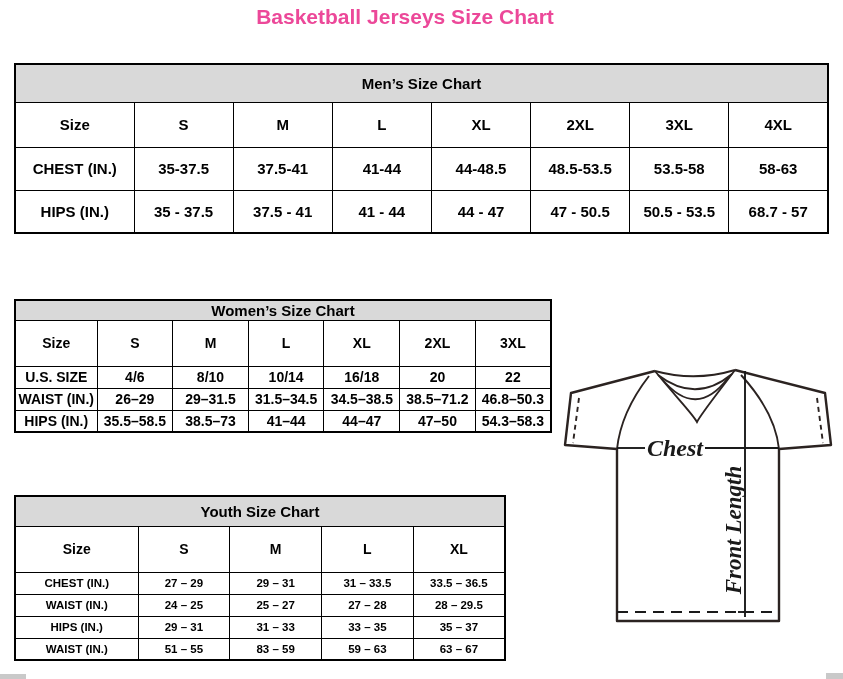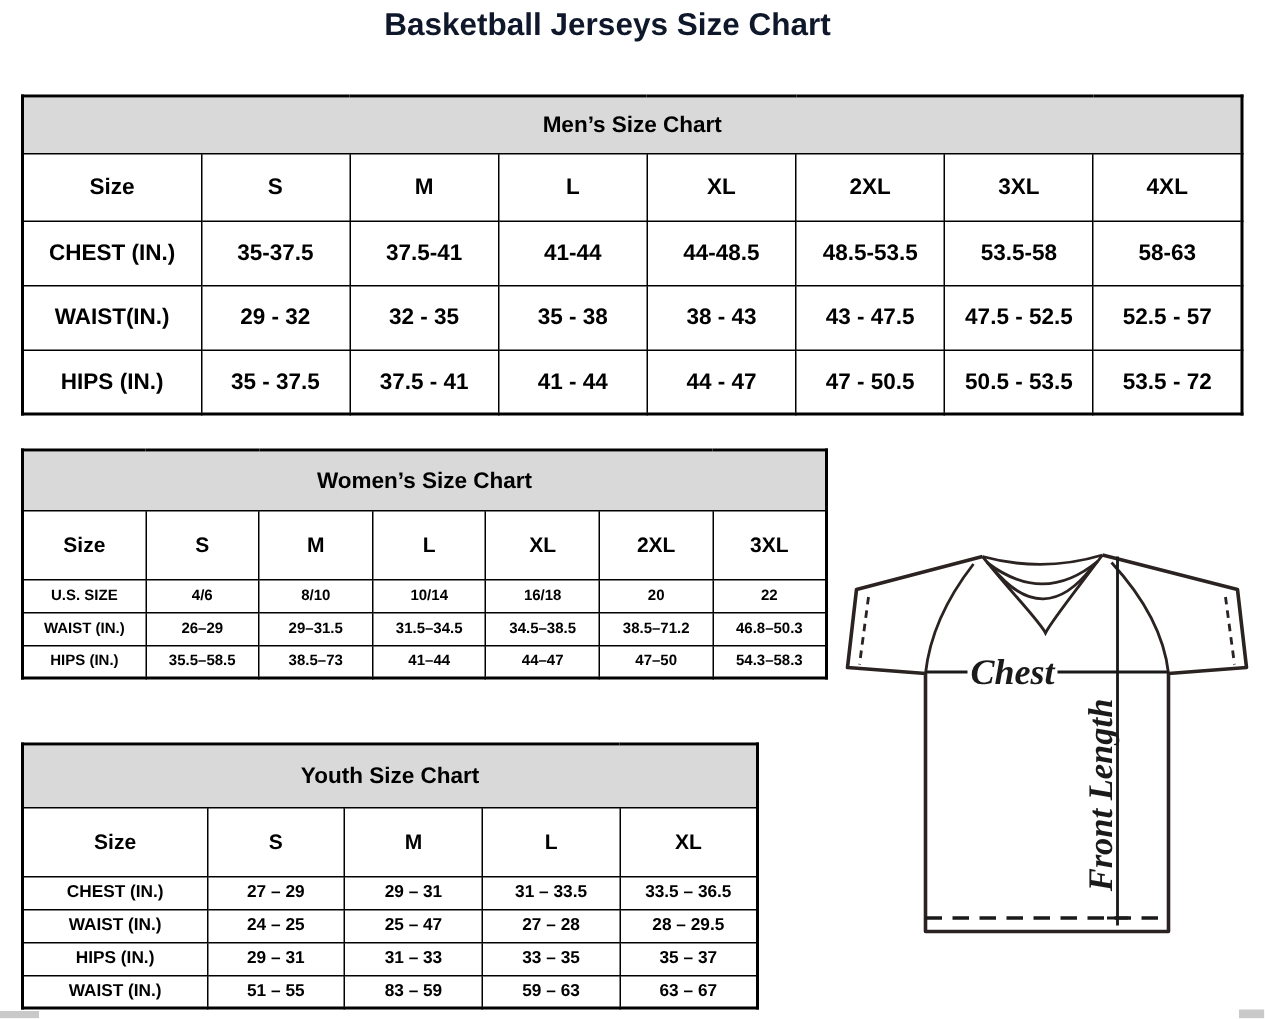--- a/index.html
+++ b/index.html
@@ -1,40 +1,40 @@
 <!DOCTYPE html>
 <html><head>
 <meta charset="utf-8">
 <style>
   * { margin:0; padding:0; box-sizing:border-box; }
   html,body { width:843px; height:679px; background:#ffffff; font-family:"Liberation Sans", sans-serif; }
   .page { position:relative; width:843px; height:679px; overflow:hidden; background:#fff; }
 
   .title { position:absolute; left:0; top:5px; width:810px; text-align:center;
-           font-size:21px; font-weight:700; color:#0f172a; }
+           font-size:21px; font-weight:700; color:#ec4899; }
 
   table.size-table { position:absolute; border-collapse:collapse; table-layout:fixed; background:#fff; }
   table.size-table th, table.size-table td {
       border:1.5px solid #000; text-align:center; vertical-align:middle;
       font-weight:700; color:#000; padding:0; overflow:hidden; white-space:nowrap; }
   table.size-table { border:2px solid #000; }
   .band { background:#d9d9d9; font-size:15px; }
 
   #mens   { left:14px; top:63px;  width:815px;padding-left:47px; }
   #mens   tr.band-row { height:38px; }
   #mens   tr.head-row { height:45px; font-size:15px; }
   #mens   tr.data-row { height:43px; font-size:15px; }
 
   #womens { left:14px; top:299px; width:538px; }
-  #womens tr.band-row { height:40px; }
+  #womens tr.band-row { height:20px; }
   #womens tr.head-row { height:46px; font-size:14px; }
-  #womens tr.data-row { height:22px; font-size:10px; }
+  #womens tr.data-row { height:22px; font-size:14px; }
 
   #youth  { left:14px; top:495px; width:492px; }
-  #youth  tr.band-row { height:42px;padding-left:16px; }
+  #youth  tr.band-row { height:30px;padding-left:16px; }
   #youth  tr.head-row { height:46px; font-size:14px; }
   #youth  tr.data-row { height:22px; font-size:11.5px; }
 
   .jersey { position:absolute; left:563px; top:360px; width:276px; height:266px; }
   .jersey path, .jersey line { fill:none; stroke:#2b2321; }
   .jersey .outline { stroke-width:2.4; stroke-linejoin:round; }
   .jersey .detail  { stroke-width:1.9; }
   .jersey .dashed  { stroke-width:1.9; stroke-dasharray:5 4; }
   .jersey .measure { stroke:#1a1a1a; stroke-width:1.9; }
   .jersey .hem-dash{ stroke:#1a1a1a; stroke-width:2.2; stroke-dasharray:11 7; }
@@ -75,38 +75,28 @@
         <td>CHEST (IN.)</td>
         <td>35-37.5</td>
         <td>37.5-41</td>
         <td>41-44</td>
         <td>44-48.5</td>
         <td>48.5-53.5</td>
         <td>53.5-58</td>
         <td>58-63</td>
       </tr>
       <tr class="data-row">
-        <td>WAIST(IN.)</td>
-        <td>29 - 32</td>
-        <td>32 - 35</td>
-        <td>35 - 38</td>
-        <td>38 - 43</td>
-        <td>43 - 47.5</td>
-        <td>47.5 - 52.5</td>
-        <td>52.5 - 57</td>
-      </tr>
-      <tr class="data-row">
         <td>HIPS (IN.)</td>
         <td>35 - 37.5</td>
         <td>37.5 - 41</td>
         <td>41 - 44</td>
         <td>44 - 47</td>
         <td>47 - 50.5</td>
         <td>50.5 - 53.5</td>
-        <td>53.5 - 72</td>
+        <td>68.7 - 57</td>
       </tr>
     </tbody>
   </table>
 
   <table id="womens" class="size-table">
     <colgroup>
         <col style="width:82px">
         <col span="6">
       </colgroup>
     <tbody>
@@ -171,21 +161,21 @@
       <tr class="data-row">
         <td>CHEST (IN.)</td>
         <td>27 – 29</td>
         <td>29 – 31</td>
         <td>31 – 33.5</td>
         <td>33.5 – 36.5</td>
       </tr>
       <tr class="data-row">
         <td>WAIST (IN.)</td>
         <td>24 – 25</td>
-        <td>25 – 47</td>
+        <td>25 – 27</td>
         <td>27 – 28</td>
         <td>28 – 29.5</td>
       </tr>
       <tr class="data-row">
         <td>HIPS (IN.)</td>
         <td>29 – 31</td>
         <td>31 – 33</td>
         <td>33 – 35</td>
         <td>35 – 37</td>
       </tr>

